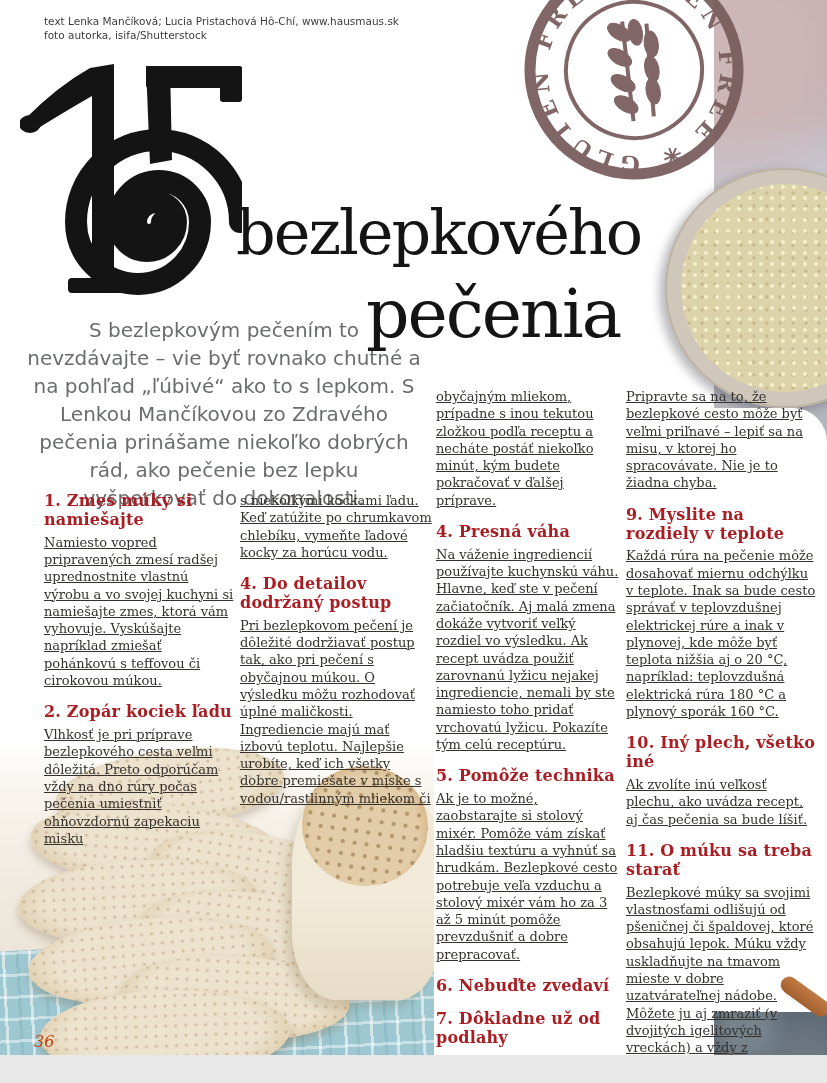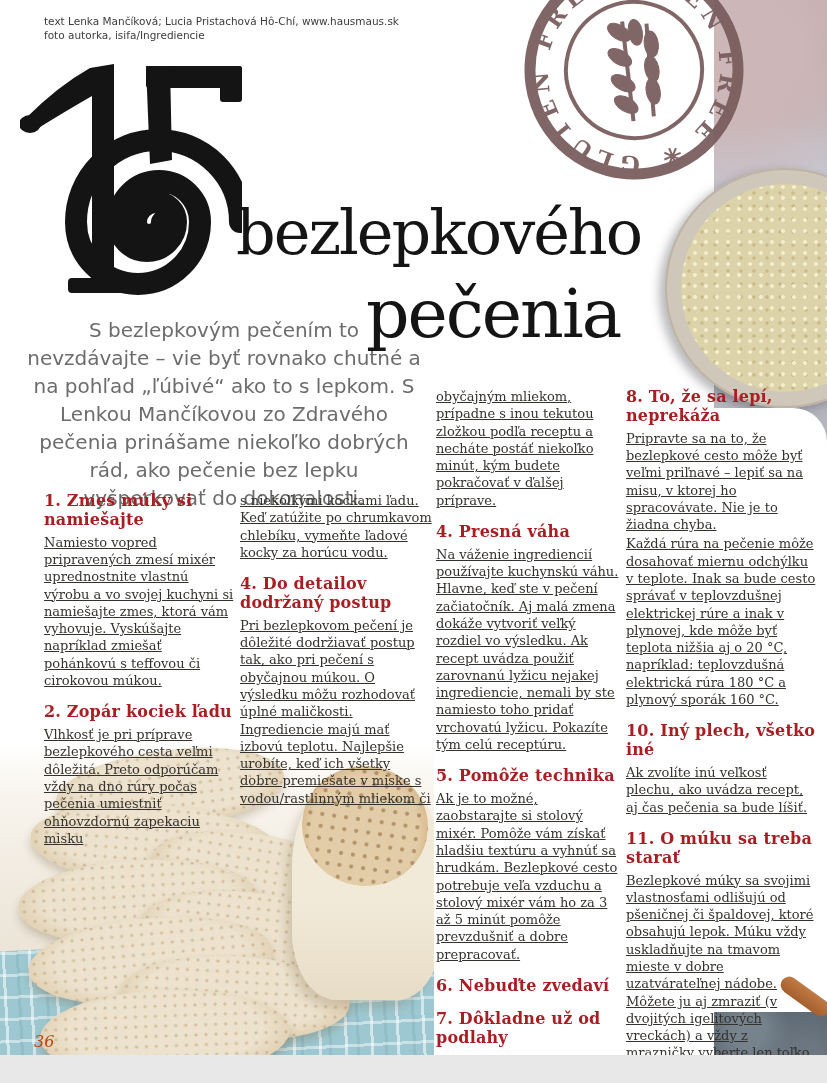--- a/index.html
+++ b/index.html
@@ -157,21 +157,21 @@
     <div class="slice" style="left:28px;top:176px;width:245px;height:86px;transform:rotate(-5deg);"></div>
     <div class="slice" style="left:120px;top:214px;width:230px;height:84px;transform:rotate(3deg);"></div>
     <div class="slice" style="left:40px;top:248px;width:250px;height:88px;transform:rotate(-2deg);"></div>
     <div class="loaf">
       <div class="loaf-face"></div>
     </div>
   </div>
 
   <div class="credits z-text">
     <div>text Lenka Mančíková; Lucia Pristachová Hô-Chí, www.hausmaus.sk</div>
-    <div>foto autorka, isifa/Ingrediencie</div>
+    <div>foto autorka, isifa/Shutterstock</div>
   </div>
 
   <div class="big15 z-text">
     <svg width="222" height="256" viewBox="0 0 222 256">
 
       <path d="M6,66 Q38,34 70,16 L94,12 L94,228 L72,228 L72,44 Q44,60 12,80 Z" fill="#141414"></path>
       <ellipse cx="10" cy="72" rx="11" ry="9" fill="#141414"></ellipse>
       <rect x="48" y="226" width="74" height="15" rx="4" fill="#141414"></rect>
 
       <rect x="126" y="14" width="96" height="22" rx="3" fill="#141414"></rect>
@@ -208,41 +208,41 @@
         <ellipse cx="94" cy="144" rx="7" ry="13" transform="rotate(-30 94 144)"></ellipse>
         <ellipse cx="124" cy="146" rx="7" ry="13" transform="rotate(20 124 146)"></ellipse>
       </g>
     </svg>
   </div>
 
   <div class="intro z-text">S bezlepkovým pečením to nevzdávajte – vie byť rovnako chutné a na pohľad „ľúbivé“ ako to s lepkom. S Lenkou Mančíkovou zo Zdravého pečenia prinášame niekoľko dobrých rád, ako pečenie bez lepku vyšperkovať do dokonalosti.</div>
 
   <div class="col col-1 z-text">
       <div class="tip-heading">1. Zmes múky si namiešajte</div>
-      <div class="tip-para">Namiesto vopred pripravených zmesí mixér uprednostnite vlastnú výrobu a vo svojej kuchyni si namiešajte zmes, ktorá vám vyhovuje. Vyskúšajte napríklad zmiešať pohánkovú s teffovou či cirokovou múkou.</div>
+      <div class="tip-para">Namiesto vopred pripravených zmesí radšej uprednostnite vlastnú výrobu a vo svojej kuchyni si namiešajte zmes, ktorá vám vyhovuje. Vyskúšajte napríklad zmiešať pohánkovú s teffovou či cirokovou múkou.</div>
       <div class="tip-heading">2. Zopár kociek ľadu</div>
       <div class="tip-para">Vlhkosť je pri príprave bezlepkového cesta veľmi dôležitá. Preto odporúčam vždy na dno rúry počas pečenia umiestniť ohňovzdornú zapekaciu misku</div>
     </div>
   <div class="col col-2 z-text">
       <div class="tip-para">s niekoľkými kockami ľadu. Keď zatúžite po chrumkavom chlebíku, vymeňte ľadové kocky za horúcu vodu.</div>
       <div class="tip-heading">4. Do detailov dodržaný postup</div>
       <div class="tip-para">Pri bezlepkovom pečení je dôležité dodržiavať postup tak, ako pri pečení s obyčajnou múkou. O výsledku môžu rozhodovať úplné maličkosti. Ingrediencie majú mať izbovú teplotu. Najlepšie urobíte, keď ich všetky dobre premiešate v miske s vodou/rastlinným mliekom či</div>
     </div>
   <div class="col col-3 z-text">
       <div class="tip-para">obyčajným mliekom, prípadne s inou tekutou zložkou podľa receptu a necháte postáť niekoľko minút, kým budete pokračovať v ďalšej príprave.</div>
       <div class="tip-heading">4. Presná váha</div>
       <div class="tip-para">Na váženie ingrediencií používajte kuchynskú váhu. Hlavne, keď ste v pečení začiatočník. Aj malá zmena dokáže vytvoriť veľký rozdiel vo výsledku. Ak recept uvádza použiť zarovnanú lyžicu nejakej ingrediencie, nemali by ste namiesto toho pridať vrchovatú lyžicu. Pokazíte tým celú receptúru.</div>
       <div class="tip-heading">5. Pomôže technika</div>
       <div class="tip-para">Ak je to možné, zaobstarajte si stolový mixér. Pomôže vám získať hladšiu textúru a vyhnúť sa hrudkám. Bezlepkové cesto potrebuje veľa vzduchu a stolový mixér vám ho za 3 až 5 minút pomôže prevzdušniť a dobre prepracovať.</div>
       <div class="tip-heading">6. Nebuďte zvedaví</div>
       <div class="tip-heading">7. Dôkladne už od podlahy</div>
     </div>
   <div class="col col-4 z-text">
-      <div class="tip-heading">8. To, že sa lepí, neprekáža</div>
       <div class="tip-para">Pripravte sa na to, že bezlepkové cesto môže byť veľmi priľnavé – lepiť sa na misu, v ktorej ho spracovávate. Nie je to žiadna chyba.</div>
+      <div class="tip-heading">9. Myslite na rozdiely v teplote</div>
       <div class="tip-para">Každá rúra na pečenie môže dosahovať miernu odchýlku v teplote. Inak sa bude cesto správať v teplovzdušnej elektrickej rúre a inak v plynovej, kde môže byť teplota nižšia aj o 20 °C, napríklad: teplovzdušná elektrická rúra 180 °C a plynový sporák 160 °C.</div>
       <div class="tip-heading">10. Iný plech, všetko iné</div>
       <div class="tip-para">Ak zvolíte inú veľkosť plechu, ako uvádza recept, aj čas pečenia sa bude líšiť.</div>
       <div class="tip-heading">11. O múku sa treba starať</div>
       <div class="tip-para">Bezlepkové múky sa svojimi vlastnosťami odlišujú od pšeničnej či špaldovej, ktoré obsahujú lepok. Múku vždy uskladňujte na tmavom mieste v dobre uzatvárateľnej nádobe. Môžete ju aj zmraziť (v dvojitých igelitových vreckách) a vždy z mrazničky vyberte len toľko, koľko potrebujete na koláč či chlieb. Takto zaručíte múke absolútnu čerstvosť.</div>
     </div>
 
   <div class="page-number">36</div>
 
 </div>

